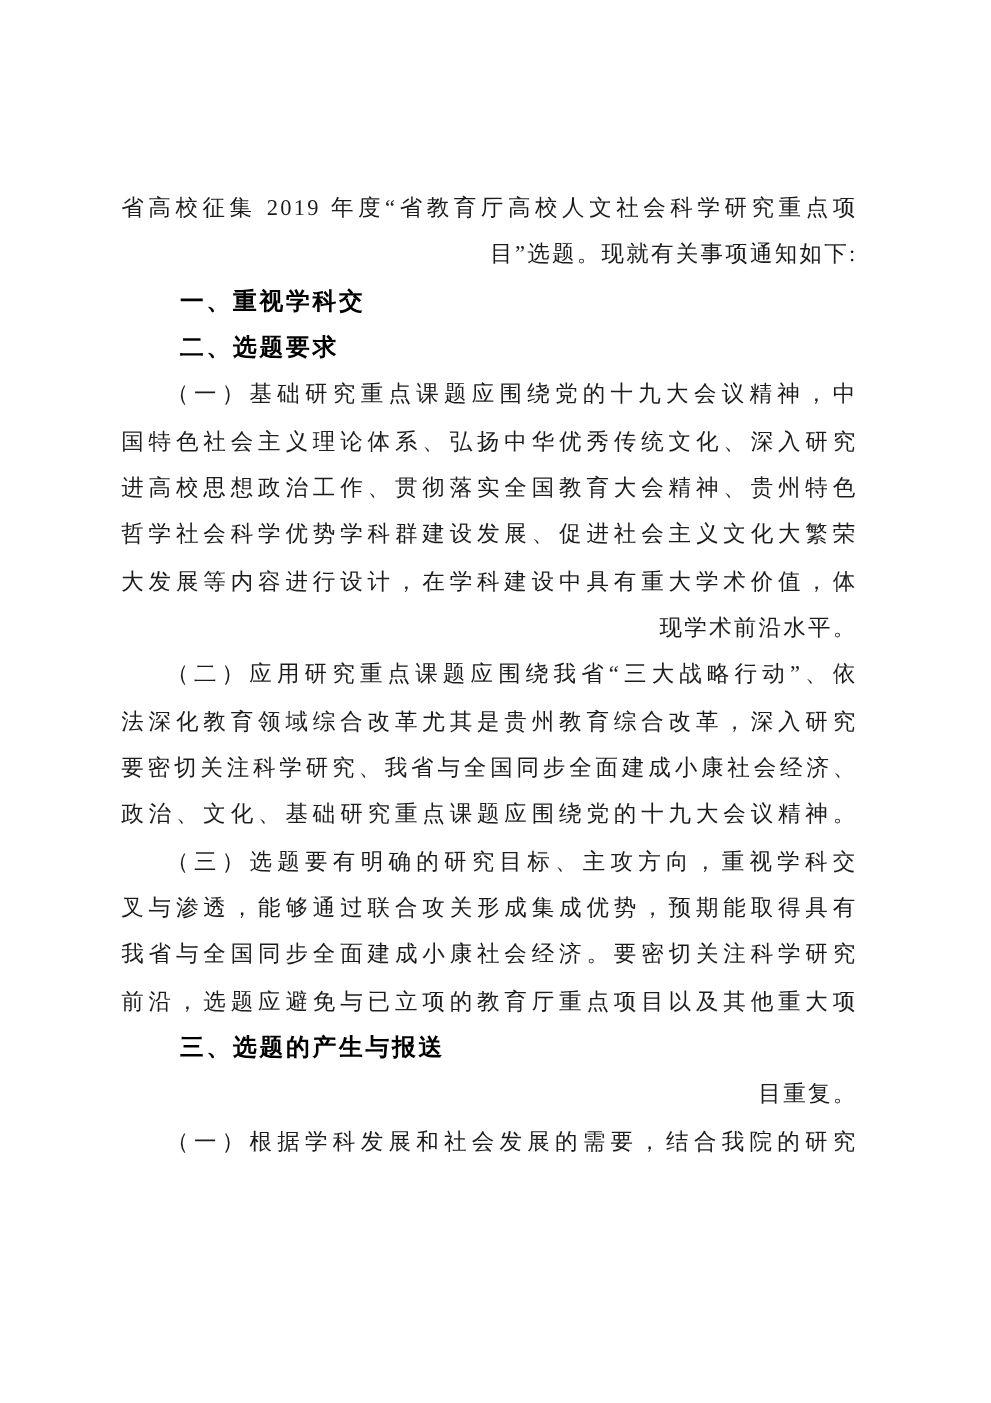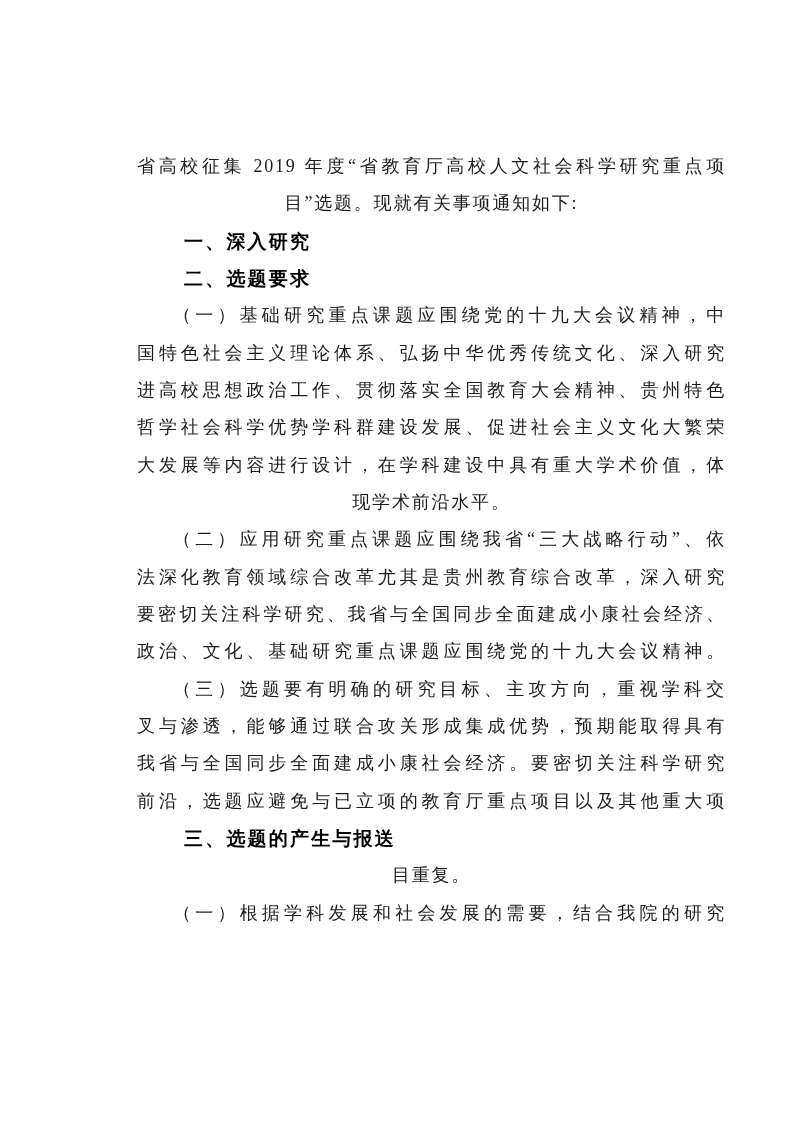--- a/index.html
+++ b/index.html
@@ -8,29 +8,28 @@
     width:793px;
     height:1122px;
     background:#ffffff;
     overflow:hidden;
   }
   .textblock{
     position:absolute;
     left:97px;
     top:148px;
     width:589px;
-    margin-left:40px;
   }
   .ln{
     font-family:"Liberation Serif","DejaVu Serif",serif;
     font-size:18px;
     line-height:37.33px;
     letter-spacing:1.8px;
     color:#1c1c1c;
-    text-align:center;
+    text-align:right;
   }
   .just{
     text-align:justify;
     text-align-last:justify;
   }
   .ind{
     text-indent:36px;
   }
   .h{
     font-family:"Liberation Sans","DejaVu Sans",sans-serif;
@@ -43,21 +42,21 @@
     text-align-last:left;
   }
 </style>
 </head>
 <body>
 
 <div class="page">
   <div class="textblock">
     <div class="ln just">省高校征集 2019 年度“省教育厅高校人文社会科学研究重点项</div>
     <div class="ln">目”选题。现就有关事项通知如下:</div>
-    <div class="ln h">一、深入研究</div>
+    <div class="ln h">一、重视学科交</div>
     <div class="ln h">二、选题要求</div>
     <div class="ln ind just">（一）基础研究重点课题应围绕党的十九大会议精神，中</div>
     <div class="ln just">国特色社会主义理论体系、弘扬中华优秀传统文化、深入研究</div>
     <div class="ln just">进高校思想政治工作、贯彻落实全国教育大会精神、贵州特色</div>
     <div class="ln just">哲学社会科学优势学科群建设发展、促进社会主义文化大繁荣</div>
     <div class="ln just">大发展等内容进行设计，在学科建设中具有重大学术价值，体</div>
     <div class="ln">现学术前沿水平。</div>
     <div class="ln ind just">（二）应用研究重点课题应围绕我省“三大战略行动”、依</div>
     <div class="ln just">法深化教育领域综合改革尤其是贵州教育综合改革，深入研究</div>
     <div class="ln just">要密切关注科学研究、我省与全国同步全面建成小康社会经济、</div>

